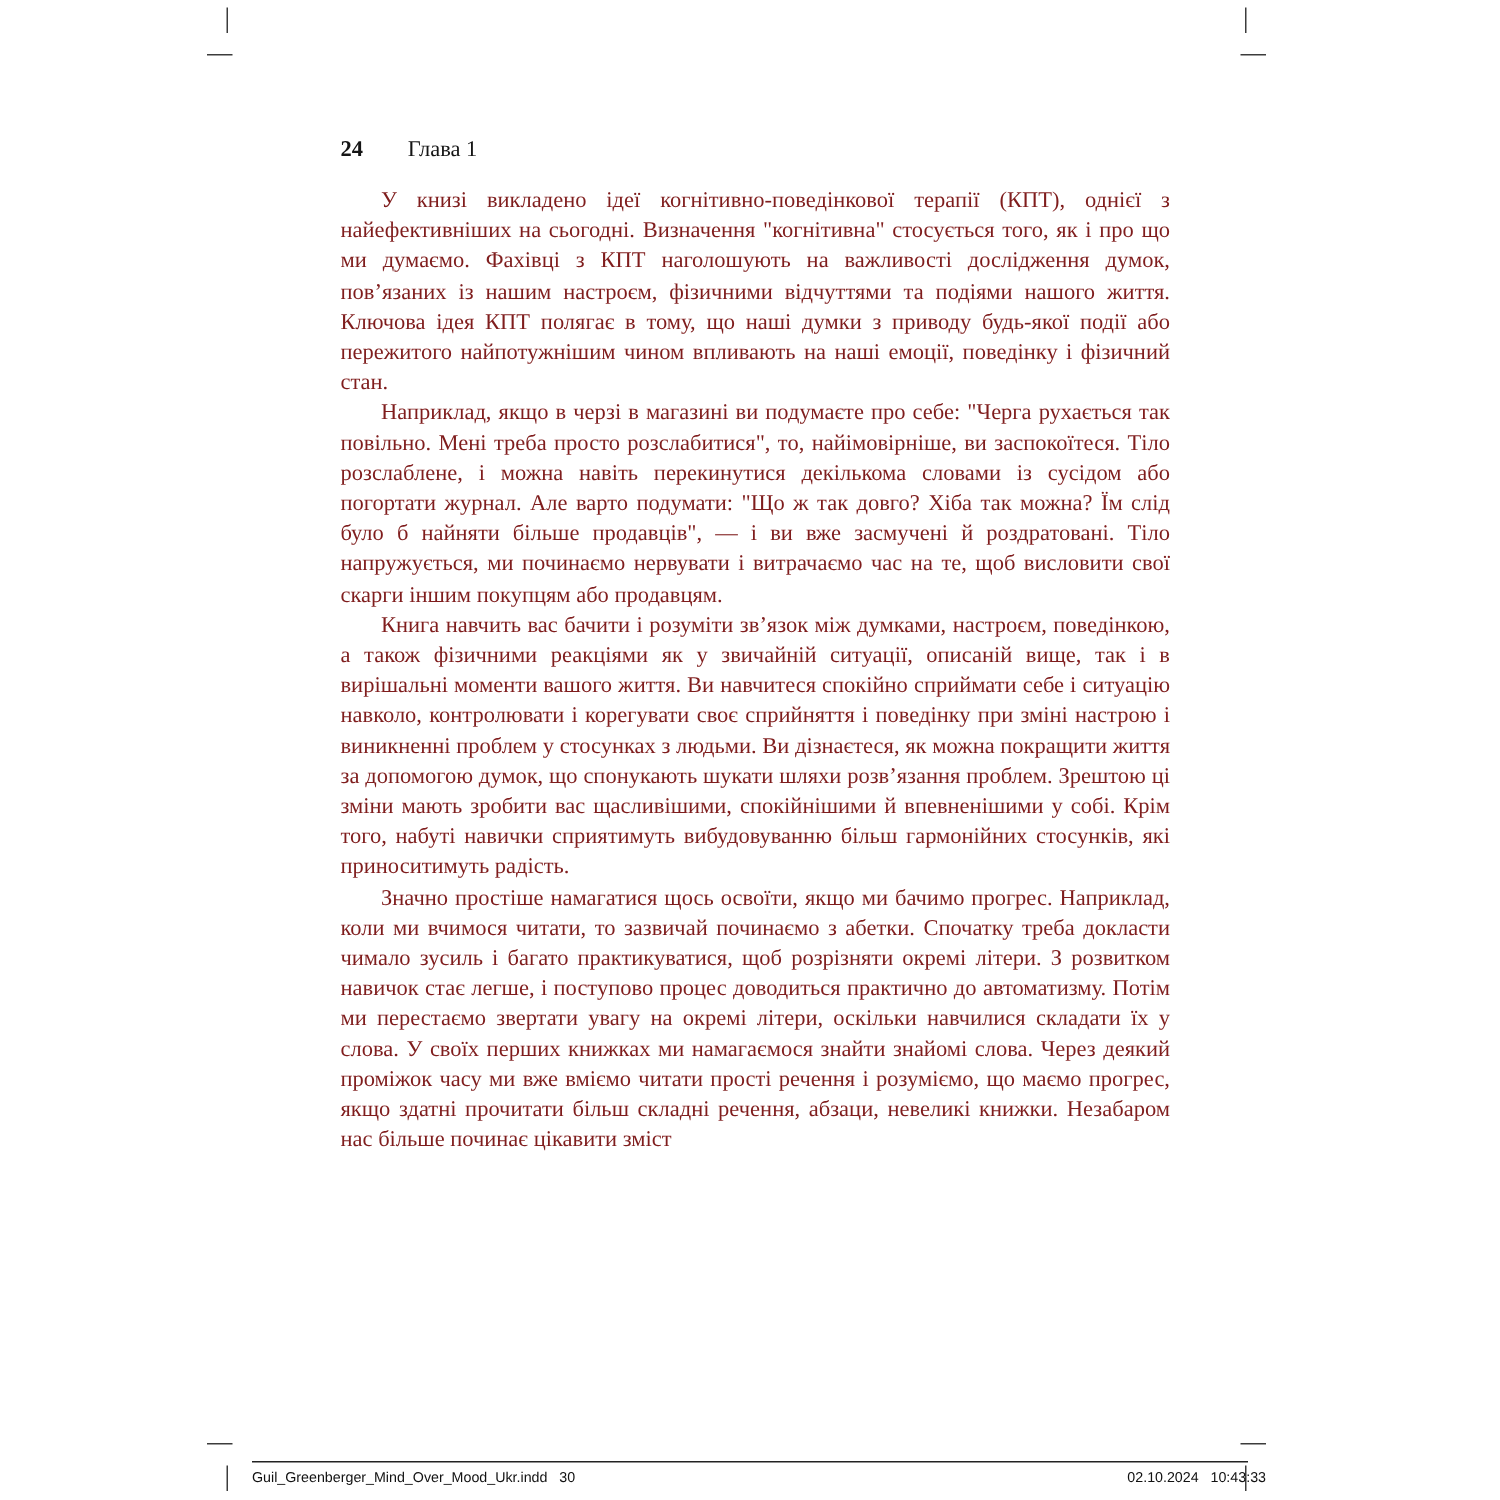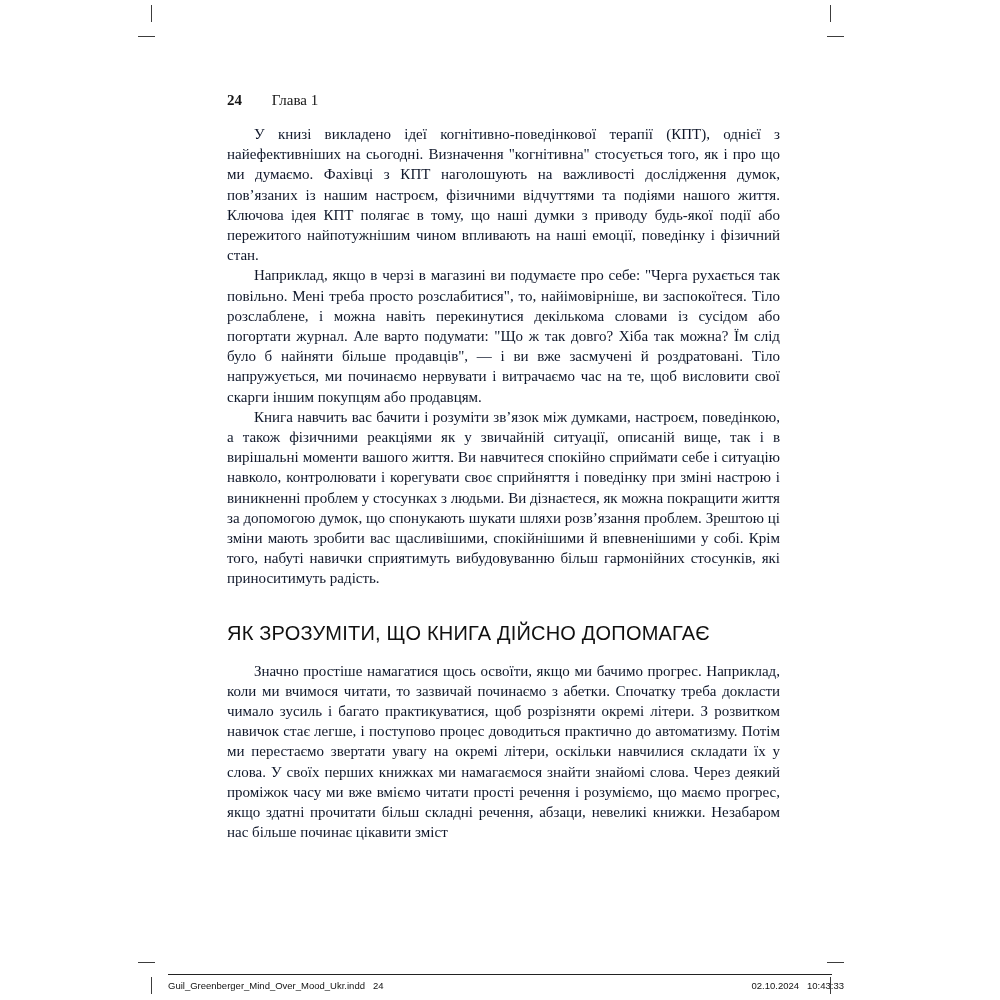--- a/index.html
+++ b/index.html
@@ -24,21 +24,21 @@
   .content {
     position:absolute; left:227px; top:92px; width:553px; height:876px;
     overflow:hidden;
   }
   .running-head { font-size:15px; margin:0 0 15px 0; color:#151515; }
   .running-head .pagenum { font-weight:700; }
   .running-head .chapter { margin-left:26px; font-weight:400; }
 
   .bodytext p {
     margin:0; font-size:15px; line-height:20.2px;
-    text-align:justify; text-indent:27px; color:#0f172a;
+    text-align:justify; text-indent:27px; color:#7f1d1d;
   }
   h2.section {
     font-family:"Liberation Sans", sans-serif;
     font-size:20px; font-weight:500; letter-spacing:0.2px;
     margin:33px 0 16px 0; color:#101010; text-indent:0;
   }
 
   .slug-rule { position:absolute; left:168px; top:974px; width:664px; height:1px; background:#222; }
   .slug {
     position:absolute; top:980px; font-family:"Liberation Sans", sans-serif;
@@ -66,24 +66,23 @@
     <div class="running-head">
       <span class="pagenum">24</span>
       <span class="chapter">Глава 1</span>
     </div>
 
     <div class="bodytext">
       <p>У книзі викладено ідеї когнітивно-поведінкової терапії (КПТ), однієї з найефективніших на сьогодні. Визначення "когнітивна" стосується того, як і про що ми думаємо. Фахівці з КПТ наголошують на важливості дослідження думок, пов’язаних із нашим настроєм, фізичними відчуттями та подіями нашого життя. Ключова ідея КПТ полягає в тому, що наші думки з приводу будь-якої події або пережитого найпотужнішим чином впливають на наші емоції, поведінку і фізичний стан.</p>
       <p>Наприклад, якщо в черзі в магазині ви подумаєте про себе: "Черга рухається так повільно. Мені треба просто розслабитися", то, найімовірніше, ви заспокоїтеся. Тіло розслаблене, і можна навіть перекинутися декількома словами із сусідом або погортати журнал. Але варто подумати: "Що ж так довго? Хіба так можна? Їм слід було б найняти більше продавців", — і ви вже засмучені й роздратовані. Тіло напружується, ми починаємо нервувати і витрачаємо час на те, щоб висловити свої скарги іншим покупцям або продавцям.</p>
       <p>Книга навчить вас бачити і розуміти зв’язок між думками, настроєм, поведінкою, а також фізичними реакціями як у звичайній ситуації, описаній вище, так і в вирішальні моменти вашого життя. Ви навчитеся спокійно сприймати себе і ситуацію навколо, контролювати і корегувати своє сприйняття і поведінку при зміні настрою і виникненні проблем у стосунках з людьми. Ви дізнаєтеся, як можна покращити життя за допомогою думок, що спонукають шукати шляхи розв’язання проблем. Зрештою ці зміни мають зробити вас щасливішими, спокійнішими й впевненішими у собі. Крім того, набуті навички сприятимуть вибудовуванню більш гармонійних стосунків, які приноситимуть радість.</p>
 
-      <h2 class="section">ЯК ЗРОЗУМІТИ, ЩО КНИГА ДІЙСНО ДОПОМАГАЄ</h2>
 
       <p>Значно простіше намагатися щось освоїти, якщо ми бачимо прогрес. Наприклад, коли ми вчимося читати, то зазвичай починаємо з абетки. Спочатку треба докласти чимало зусиль і багато практикуватися, щоб розрізняти окремі літери. З розвитком навичок стає легше, і поступово процес доводиться практично до автоматизму. Потім ми перестаємо звертати увагу на окремі літери, оскільки навчилися складати їх у слова. У своїх перших книжках ми намагаємося знайти знайомі слова. Через деякий проміжок часу ми вже вміємо читати прості речення і розуміємо, що маємо прогрес, якщо здатні прочитати більш складні речення, абзаци, невеликі книжки. Незабаром нас більше починає цікавити зміст</p>
     </div>
 
   </div>
 
   <div class="slug-rule"></div>
-  <div class="slug left">Guil_Greenberger_Mind_Over_Mood_Ukr.indd   24</div>
+  <div class="slug left">Guil_Greenberger_Mind_Over_Mood_Ukr.indd   30</div>
   <div class="slug right">02.10.2024   10:43:33</div>
 
 </div>
 
 </body></html>

